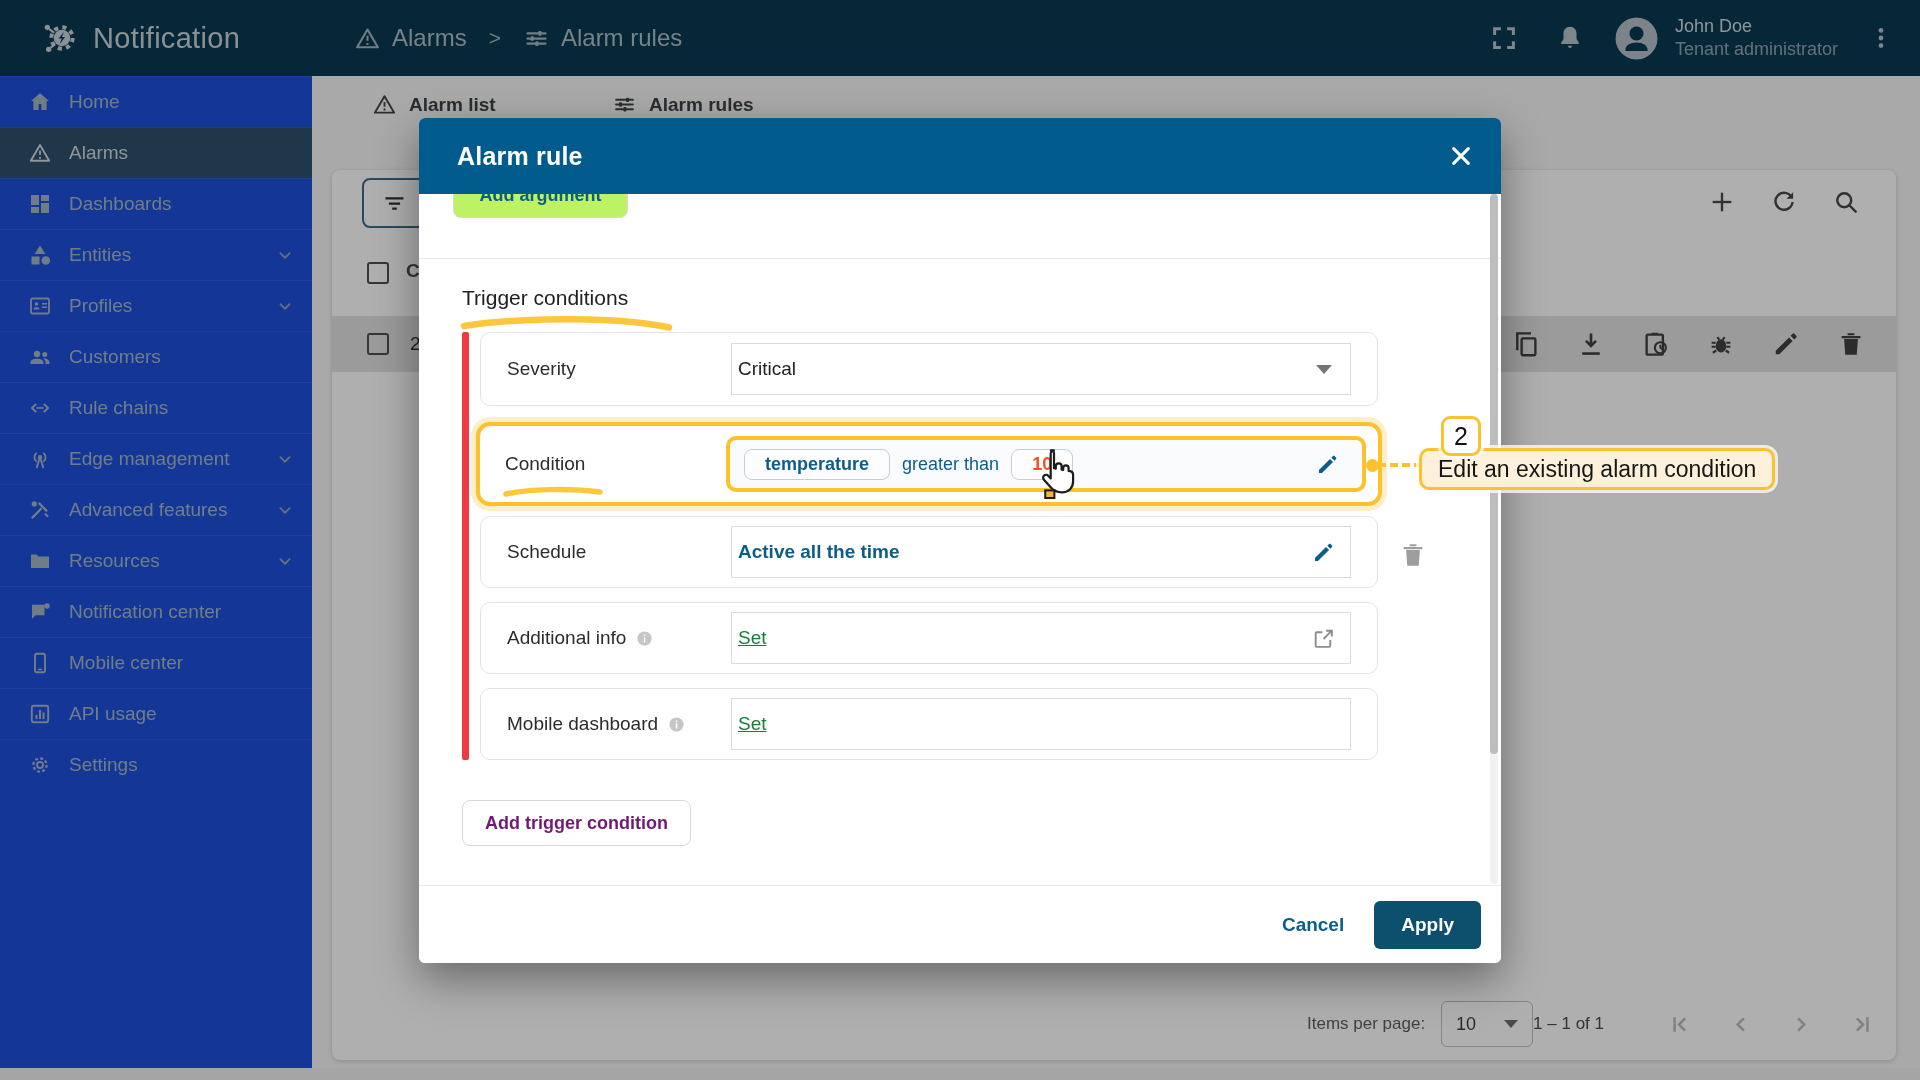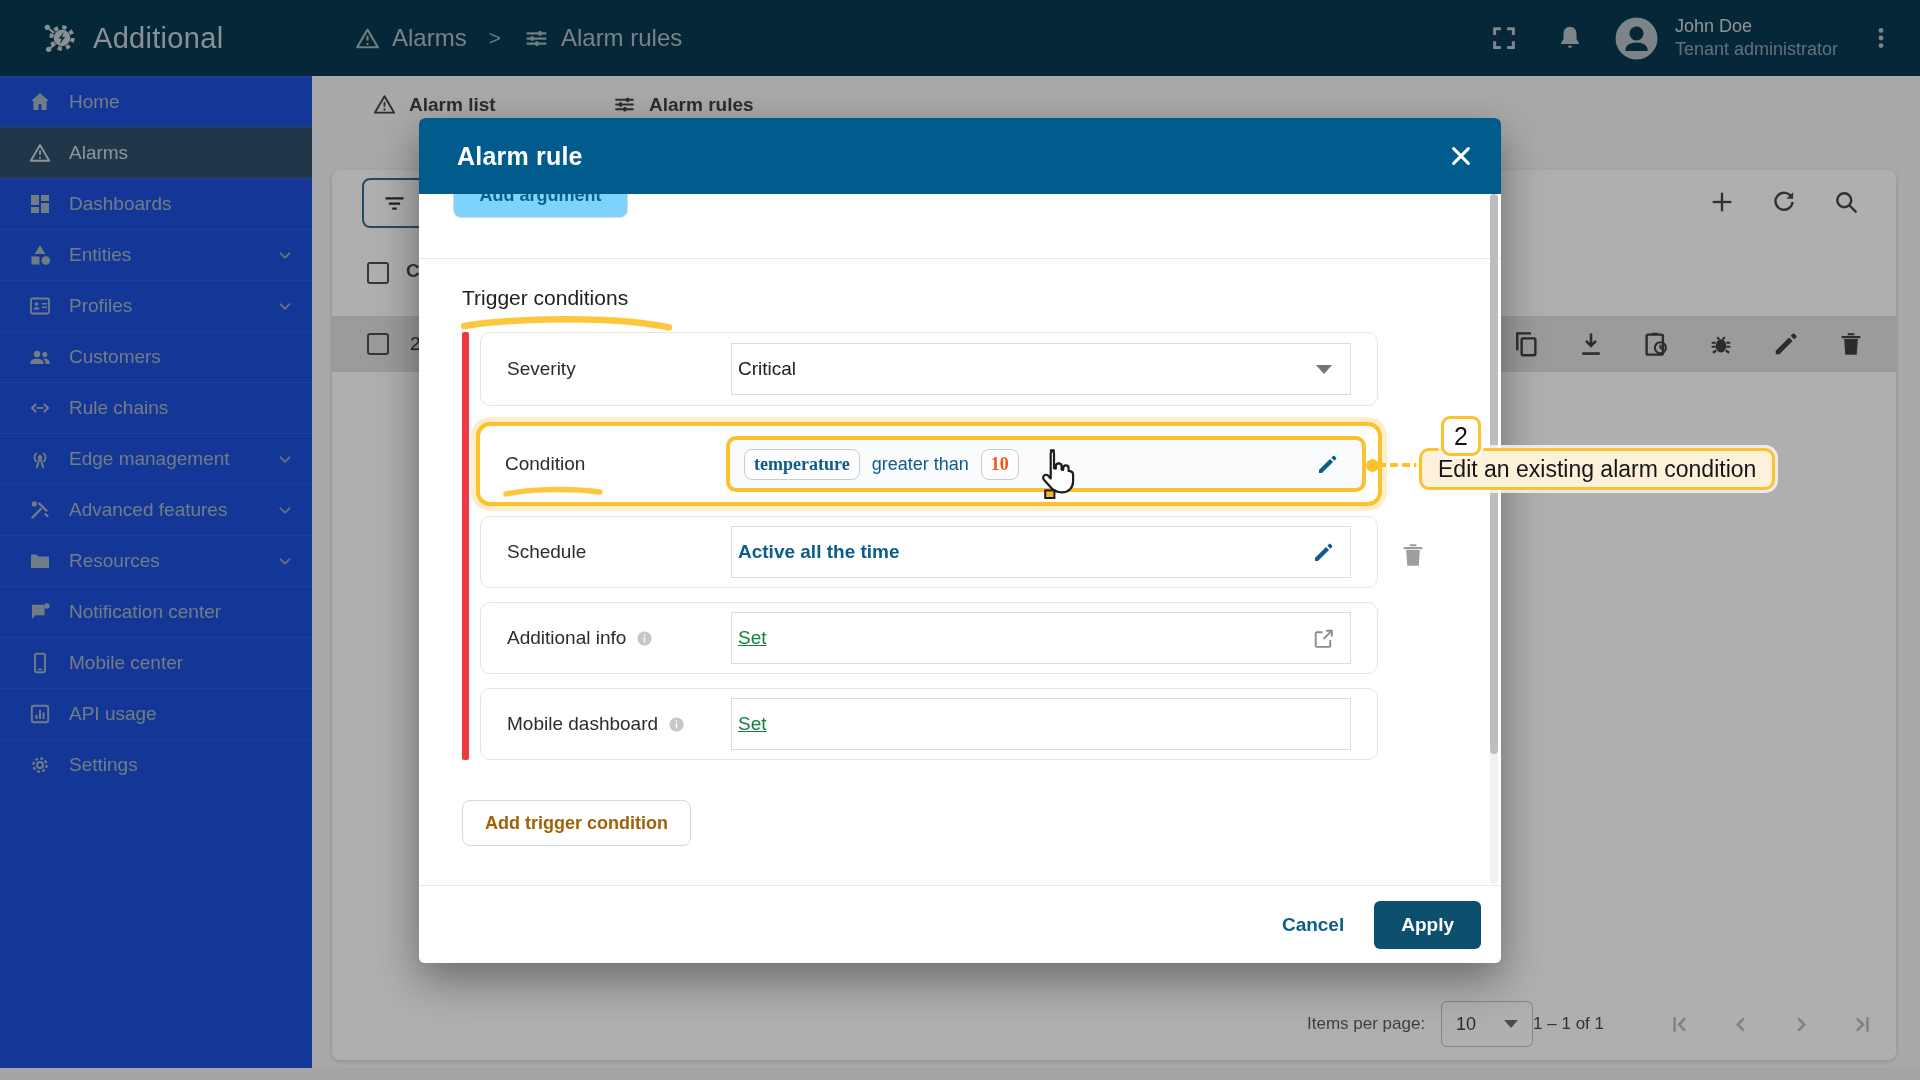--- a/index.html
+++ b/index.html
@@ -60,21 +60,21 @@
   .pp-arrows svg { width:27px; height:27px; cursor:pointer; }
   .bottom-strip { position:absolute; left:0; right:0; bottom:0; height:12px; background:#ececec; z-index:6; }
 
   
   .backdrop { position:absolute; inset:0; background:rgba(0,0,0,.30); z-index:10; }
   .modal { position:absolute; left:419px; top:118px; width:1082px; height:845px; background:#fff; border-radius:6px; box-shadow:0 16px 44px rgba(0,0,0,.4); z-index:20; overflow:hidden; }
   .m-header { height:76px; background:#015b8c; display:flex; align-items:center; padding:0 38px; position:relative; }
   .m-title { color:#fff; font-size:25px; font-weight:700; letter-spacing:.2px; }
   .m-close { position:absolute; right:24px; top:22px; width:32px; height:32px; color:#fff; cursor:pointer; }
   .m-body { position:absolute; top:76px; left:0; right:0; bottom:78px; overflow:hidden; }
-  .add-arg { position:absolute; left:34px; top:-22px; width:175px; height:46px; background:#7dd3fc; border:1px solid #d9d9d9; border-radius:8px; display:flex; align-items:center; justify-content:center; font-size:18px; font-weight:700; color:#0b5d8a; cursor:pointer; }
+  .add-arg { position:absolute; left:34px; top:-22px; width:175px; height:46px; background:#bef264; border:1px solid #d9d9d9; border-radius:8px; display:flex; align-items:center; justify-content:center; font-size:18px; font-weight:700; color:#0b5d8a; cursor:pointer; }
   .divider-top { position:absolute; left:0; right:0; top:64px; height:1px; background:#e9e9e9; }
   .section-title { position:absolute; left:43px; top:92px; font-size:21px; color:#212121; }
   .u1 { position:absolute; left:40px; top:120px; }
   .t-redbar { position:absolute; left:43px; top:138px; width:7px; height:428px; background:#ee3a43; border-radius:2px; }
   .t-row { position:absolute; left:61px; width:898px; height:72px; background:#fff; border:1px solid #e4e4e4; border-radius:10px; display:flex; align-items:center; padding-left:26px; }
   .r-sev { top:138px; height:74px;align-items:center; }
   .r-sch { top:322px; }
   .r-add { top:408px; }
   .r-mob { top:494px; }
   .row-label { width:224px; display:flex; align-items:center; gap:9px; font-size:19px; color:#2c2c2c; flex:none; }
@@ -83,26 +83,26 @@
   .sel-caret { position:absolute; right:18px; width:0; height:0; border-left:8px solid transparent; border-right:8px solid transparent; border-top:9px solid #757575; }
   .val-dark { color:#212121; }
   .val-link { color:#0b5d8a; font-weight:700; }
   .val-ph { color:#15803d;text-decoration:underline; }
   .field-ic { position:absolute; right:14px; width:25px; height:25px; color:#0b5d8a; }
   .field-ic.gray { color:#8c8c8c; }
   .cond-outer { position:absolute; left:57px; top:228px; width:906px; height:84px; background:#fff; border:4px solid #fcc12d; border-radius:14px; box-shadow:0 0 0 5px rgba(252,193,45,.25); display:flex; align-items:center; padding-left:25px; cursor:pointer; }
   .cond-label-wrap { width:221px; position:relative; flex:none; display:flex; align-items:center; font-size:19px; color:#2c2c2c; }
   .u2 { position:absolute; left:-4px; top:32px; }
   .cond-inner { position:absolute; left:246px; top:10px; width:640px; height:56px; border:4px solid #fcc12d; border-radius:10px; background:#fafbfd; display:flex; align-items:center; padding:0 14px; gap:12px; cursor:pointer; }
-  .chip { border:1.5px solid #c7cdd3; border-radius:8px; background:#fdfdfe; padding:4px 9px; font-size:18px; font-weight:700; color:#0b5d8a;font-family:Liberation Serif, serif; }
+  .chip { border:1.5px solid #c7cdd3; border-radius:8px; background:#fdfdfe; padding:4px 20px; font-size:18px; font-weight:700; color:#0b5d8a; }
   .chip.orange { color:#f4511e; }
   .op-text { font-size:18px; color:#0b5d8a; }
   .cond-pencil { margin-left:auto; margin-right:8px; width:25px; height:25px; color:#0b5d8a; cursor:pointer; }
   .block-trash { position:absolute; left:979px; top:344px; width:30px; height:34px; color:#9e9e9e; cursor:pointer; }
-  .add-trigger { position:absolute; left:43px; top:606px; height:46px; padding:0 22px; border:1px solid #d8d8d8; border-radius:8px; display:inline-flex; align-items:center; font-size:18px; font-weight:700; color:#a16207; background:#fff; cursor:pointer; }
+  .add-trigger { position:absolute; left:43px; top:606px; height:46px; padding:0 22px; border:1px solid #d8d8d8; border-radius:8px; display:inline-flex; align-items:center; font-size:18px; font-weight:700; color:#701a75; background:#fff; cursor:pointer; }
   .m-footer { position:absolute; left:0; right:0; bottom:0; height:78px; border-top:1px solid #e9e9e9; background:#fff; display:flex; align-items:center; justify-content:flex-end; padding-right:20px; }
   .btn-cancel { font-size:19px; font-weight:700; color:#0b5d8a; padding:10px 22px; cursor:pointer; }
   .btn-apply { margin-left:8px; background:#0d506e; color:#fff; font-size:19px; font-weight:700; border-radius:6px; padding:13px 27px; cursor:pointer; }
   .m-scroll { position:absolute; right:3px; top:76px; bottom:79px; width:8px; background:#f1f1f1; border-radius:4px; }
   .m-thumb { position:absolute; top:0; left:0; width:8px; height:560px; background:#bdbdbd; border-radius:4px; cursor:pointer; }
 
   
   .ann-dot { position:absolute; left:1366px; top:459px; width:13px; height:13px; border-radius:50%; background:#fcc12d; z-index:30; }
   .ann-dash { position:absolute; left:1378px; top:463px; width:44px; border-top:4px dashed #fcc12d; z-index:30; }
   .ann-badge { position:absolute; left:1441px; top:416px; width:40px; height:40px; background:#fff; border:3px solid #fcc12d; border-radius:9px; display:flex; align-items:center; justify-content:center; font-size:25px; color:#141414; z-index:32; box-shadow:0 0 0 3px rgba(255,255,255,.75); }
@@ -120,21 +120,21 @@
         <g stroke="currentColor" fill="none">
           <circle cx="16.5" cy="15" r="6.2" fill="currentColor" stroke="none"></circle>
           <circle cx="16.5" cy="15" r="8" stroke-width="3" stroke-dasharray="3.1 3.18"></circle>
           <circle cx="5.5" cy="7" r="2" fill="currentColor" stroke="none"></circle>
           <path d="M7 8.3l3.6 2.8" stroke-width="1.6"></path>
           <circle cx="6.5" cy="23.5" r="2" fill="currentColor" stroke="none"></circle>
           <path d="M8 22.2l3.4-2.6" stroke-width="1.6"></path>
         </g>
         <path d="M18 10.3 14 15.4h2.3l-1.7 4.4 4.2-5.5h-2.4z" fill="#083950"></path>
       </svg>
-      <span class="logo-text">Additional</span>
+      <span class="logo-text">Notification</span>
     </div>
 
     <nav class="breadcrumb">
       <span class="crumb">
         <svg viewBox="0 0 24 24">
             <path fill="none" stroke="currentColor" stroke-width="1.9" stroke-linejoin="round" d="M12 4 21.2 19.8H2.8Z"></path>
             <path fill="currentColor" d="M11.1 9.5h1.8v4.6h-1.8zM11.1 15.9h1.8v1.9h-1.8z"></path>
           </svg>
         <span>Alarms</span>
       </span>

